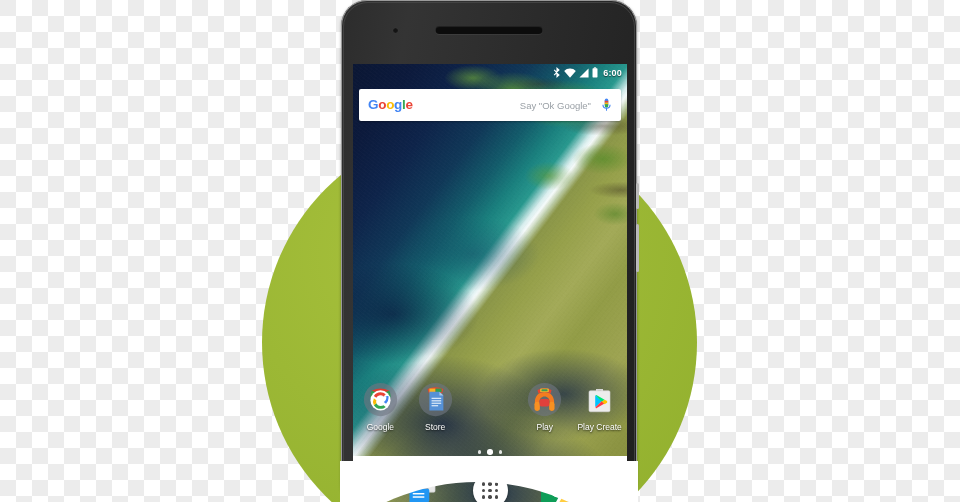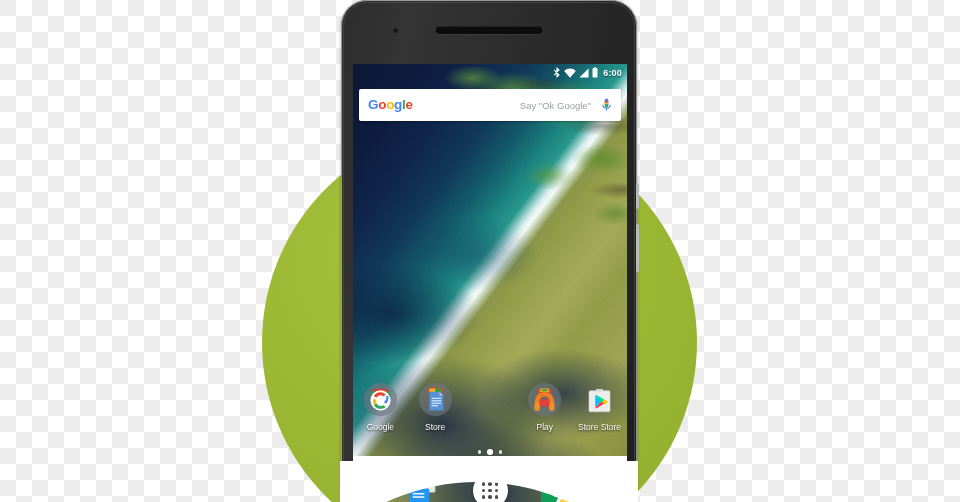--- a/index.html
+++ b/index.html
@@ -365,21 +365,21 @@
             <path d="M16 8 h8 v3 h-2 v-1 h-4 v1 h-2 z" fill="#d8d8d8"></path>
             <rect x="8" y="10" width="24" height="24" rx="1.6" fill="#ededed"></rect>
             <rect x="8" y="10" width="24" height="24" rx="1.6" fill="none" stroke="#d2d2d2" stroke-width=".7"></rect>
             <path d="M15.5 15.2 v13.2 l11.6 -6.6 z" fill="#0f9d58" opacity="0"></path>
             <path d="M15.6 15 l7.2 6.8 l-7.2 6.8 a1.6 1.6 0 0 1 -.5 -1.2 v-11.2 a1.6 1.6 0 0 1 .5 -1.2 z" fill="#00c3ff"></path>
             <path d="M15.6 15 a1.4 1.4 0 0 1 1.3 .05 l8.9 5.1 l-3.0 2.8 z" fill="#00e676"></path>
             <path d="M15.6 28.6 l7.2 -6.8 l3.0 2.8 l-8.9 5.1 a1.4 1.4 0 0 1 -1.3 .05 z" fill="#ff3a44"></path>
             <path d="M25.8 20.15 l2.4 1.4 a1.35 1.35 0 0 1 0 2.35 l-2.4 1.4 l-3.0 -2.8 z" fill="#ffc400"></path>
           </svg>
         </div>
-        <div class="app-label">Store Store</div>
+        <div class="app-label">Play Create</div>
       </div>
     </div>
 
     <div class="page-dots">
       <span class="dot"></span>
       <span class="dot active"></span>
       <span class="dot"></span>
     </div>
 
     <div class="dock">

